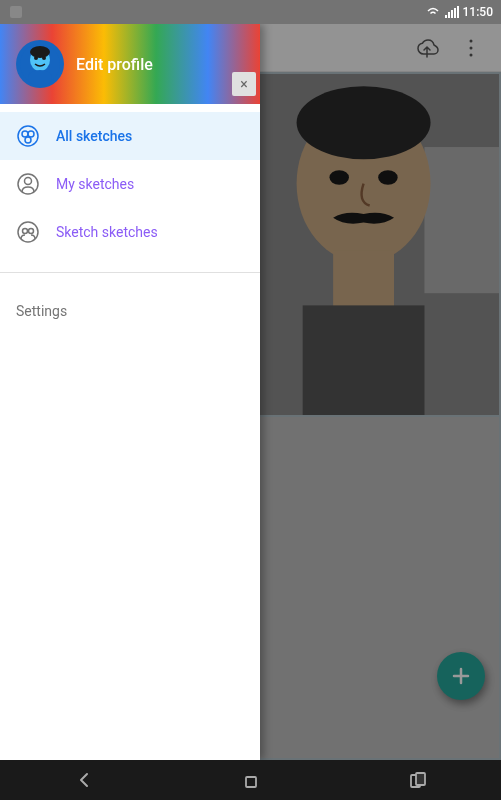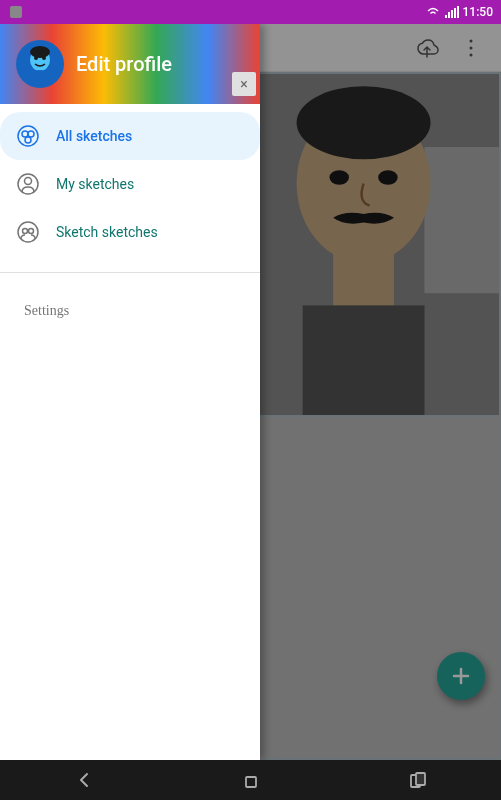--- a/index.html
+++ b/index.html
@@ -9,21 +9,21 @@
       background: #000;
       font-family: 'Roboto', Arial, sans-serif;
       overflow: hidden;
       position: relative;
     }
 
     
     .status-bar {
       width: 100%;
       height: 24px;
-      background: #a21caf;
+      background: #737373;
       display: flex;
       align-items: center;
       justify-content: space-between;
       padding: 0 8px;
       position: absolute;
       top: 0;
       z-index: 100;
     }
     .status-bar-left {
       display: flex;
@@ -174,21 +174,21 @@
       background: #1565c0;
       display: flex;
       align-items: center;
       justify-content: center;
       flex-shrink: 0;
       overflow: hidden;
     }
 
     .profile-edit-label {
       color: #fff;
-      font-size: 20px;
+      font-size: 16px;
       font-weight: 500;
       margin-left: 12px;
     }
 
     
     .drawer-close {
       position: absolute;
       top: 48px;
       right: 4px;
       width: 24px;
@@ -212,52 +212,50 @@
     .nav-item {
       display: flex;
       align-items: center;
       padding: 12px 16px;
       cursor: pointer;
       position: relative;
     }
 
     .nav-item.active {
       background: #e8f4fd;
-      border-radius: 20px;
     }
 
     .nav-item-icon {
       width: 24px;
       height: 24px;
       margin-right: 16px;
       display: flex;
       align-items: center;
       justify-content: center;
       flex-shrink: 0;
     }
 
     .nav-item-label {
       font-size: 14px;
-      color: #0f766e;
+      color: #8b5cf6;
     }
 
     .nav-item.active .nav-item-label {
       color: #1a73e8;
       font-weight: 500;
     }
 
     .nav-divider {
       height: 1px;
       background: #e0e0e0;
       margin: 8px 0;
     }
 
     .nav-footer-items {
-      padding: 8px 8px;
-      font-family: Liberation Serif, serif;
+      padding: 8px 0;
     }
 
     .nav-footer-item {
       padding: 12px 16px;
       cursor: pointer;
     }
 
     .nav-footer-item-label {
       font-size: 14px;
       color: #757575;

